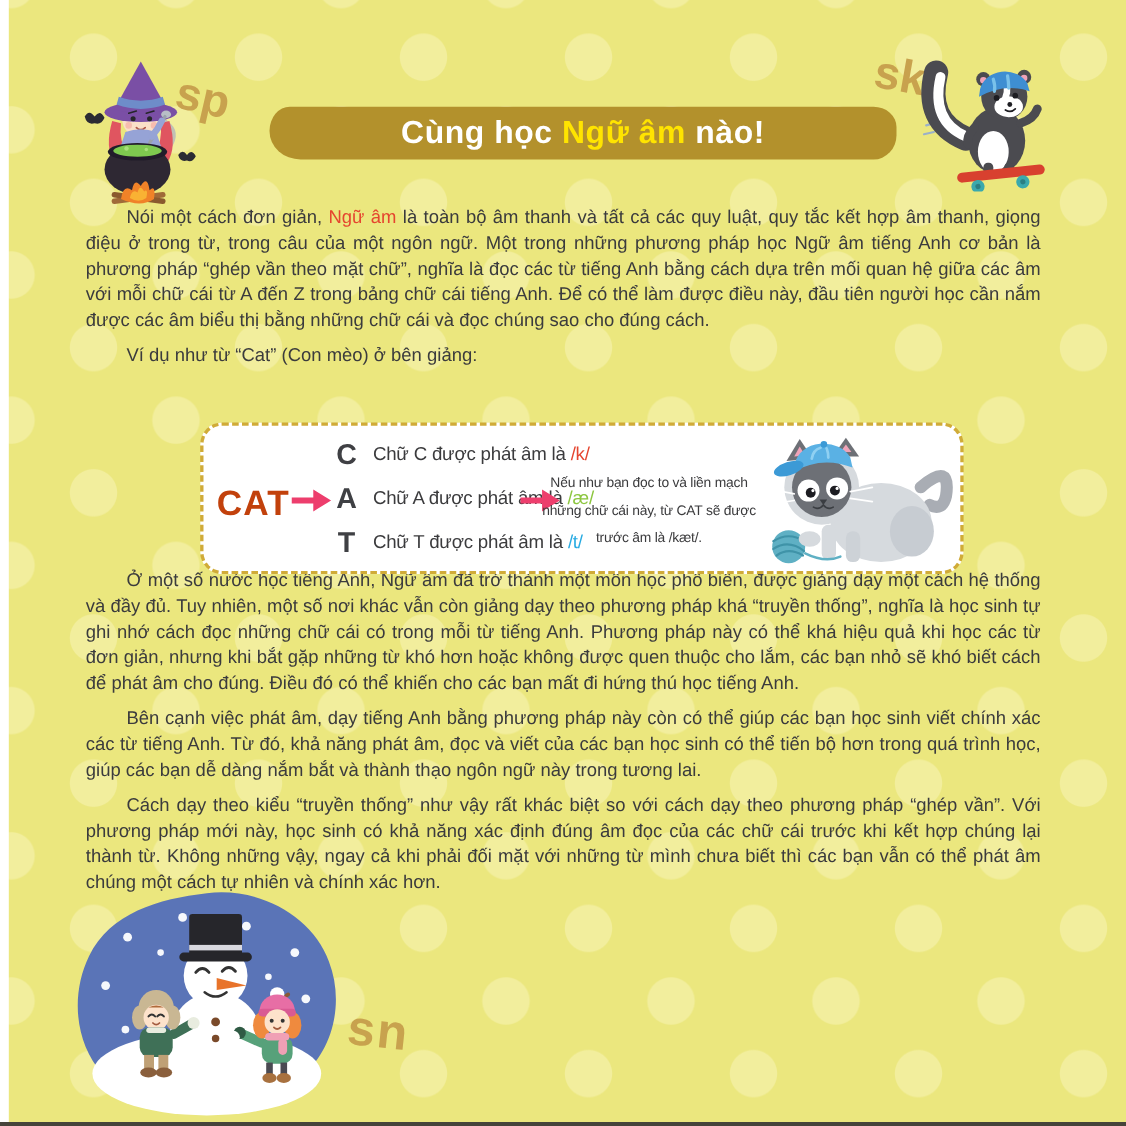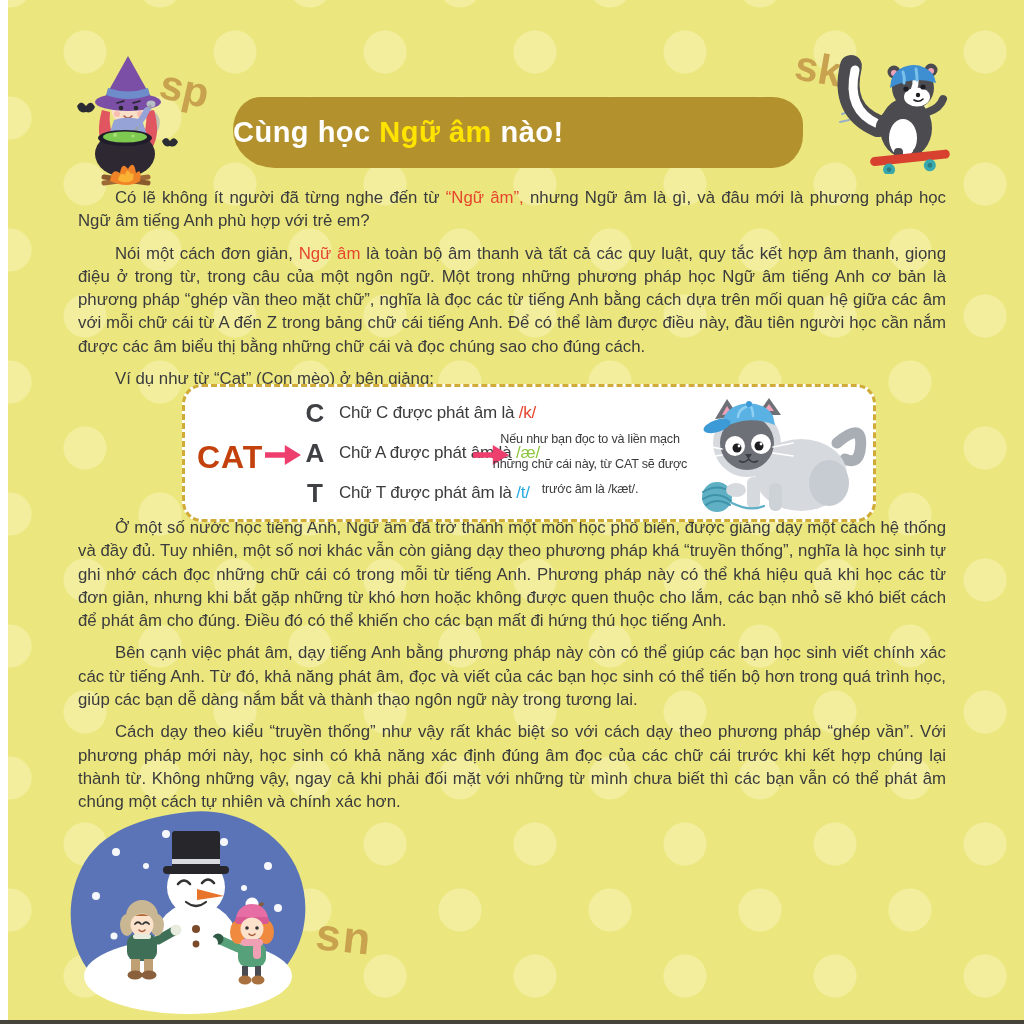--- a/index.html
+++ b/index.html
@@ -7,23 +7,23 @@
   .page{position:relative;width:1024px;height:1024px;overflow:hidden;
     background-color:#ebe77e;
     background-image:
       radial-gradient(circle, #f2ee9d 21px, rgba(242,238,157,0) 22px),
       radial-gradient(circle, #f2ee9d 21px, rgba(242,238,157,0) 22px);
     background-size:150px 132px,150px 132px;
     background-position:10px -14px,85px 52px;}
   .edge-left{position:absolute;left:0;top:0;width:8px;height:1020px;background:#ffffff;z-index:40;}
   .edge-bottom{position:absolute;left:0;top:1020px;width:1024px;height:4px;background:#46443b;z-index:41;}
 
-  .banner{position:absolute;left:233px;top:97px;width:570px;height:71px;background:#b3912c;
+  .banner{position:absolute;left:245px;top:97px;width:570px;height:48px;background:#b3912c;
     border-radius:30px 34px 34px 46px / 36px 30px 36px 42px;
-    display:flex;align-items:center;z-index:5;}
+    display:flex;align-items:center;justify-content:center;z-index:5;}
   .banner .title{font-size:29px;font-weight:bold;color:#ffffff;letter-spacing:.5px;}
   .banner .hl{color:#ffe400;}
 
   .decor{position:absolute;font-weight:bold;color:#c8a24e;z-index:4;line-height:1;}
   .decor-sp{left:160px;top:68px;font-size:42px;transform:rotate(13deg);}
   .decor-sk{left:795px;top:48px;font-size:42px;transform:rotate(10deg);}
   .decor-sn{left:316px;top:914px;font-size:45px;transform:rotate(6deg);letter-spacing:2px;}
 
   .textcol{position:absolute;left:78px;width:868px;color:#3b3b3d;z-index:6;}
   .sec1{top:186px;}
@@ -127,21 +127,20 @@
     <g transform="rotate(-6 85 108)">
       <rect x="42" y="103" width="80" height="9" rx="4.5" fill="#d8402f"></rect>
       <circle cx="60" cy="117" r="6" fill="#3aa9ad"></circle>
         <circle cx="60" cy="117" r="2.4" fill="#2a7f83"></circle>
       <circle cx="101" cy="117" r="6" fill="#3aa9ad"></circle>
         <circle cx="101" cy="117" r="2.4" fill="#2a7f83"></circle>
     </g>
   </svg>
 
   <div class="textcol sec1">
-    <p class="para"><span>Có lẽ không ít người đã từng nghe đến từ </span><span class="red">“Ngữ âm”,</span><span> nhưng Ngữ âm là gì, và đâu mới là phương pháp học Ngữ âm tiếng Anh phù hợp với trẻ em?</span></p>
     <p class="para"><span>Nói một cách đơn giản, </span><span class="red">Ngữ âm</span><span> là toàn bộ âm thanh và tất cả các quy luật, quy tắc kết hợp âm thanh, giọng điệu ở trong từ, trong câu của một ngôn ngữ. Một trong những phương pháp học Ngữ âm tiếng Anh cơ bản là phương pháp “ghép vần theo mặt chữ”, nghĩa là đọc các từ tiếng Anh bằng cách dựa trên mối quan hệ giữa các âm với mỗi chữ cái từ A đến Z trong bảng chữ cái tiếng Anh. Để có thể làm được điều này, đầu tiên người học cần nắm được các âm biểu thị bằng những chữ cái và đọc chúng sao cho đúng cách.</span></p>
     <div class="example"><span>Ví dụ như từ </span><span class="b">“Cat” (Con mèo)</span><span> ở bên giảng:</span></div>
   </div>
 
   <div class="phonics">
     <div class="cat-word">CAT</div>
     <svg class="arrow arrow1" viewBox="0 0 40 24">
         <path d="M0,9 h22 v-8 l18,11 -18,11 v-8 h-22 z" fill="#ed3e6d"></path>
       </svg>
     <div class="ph-rows">

